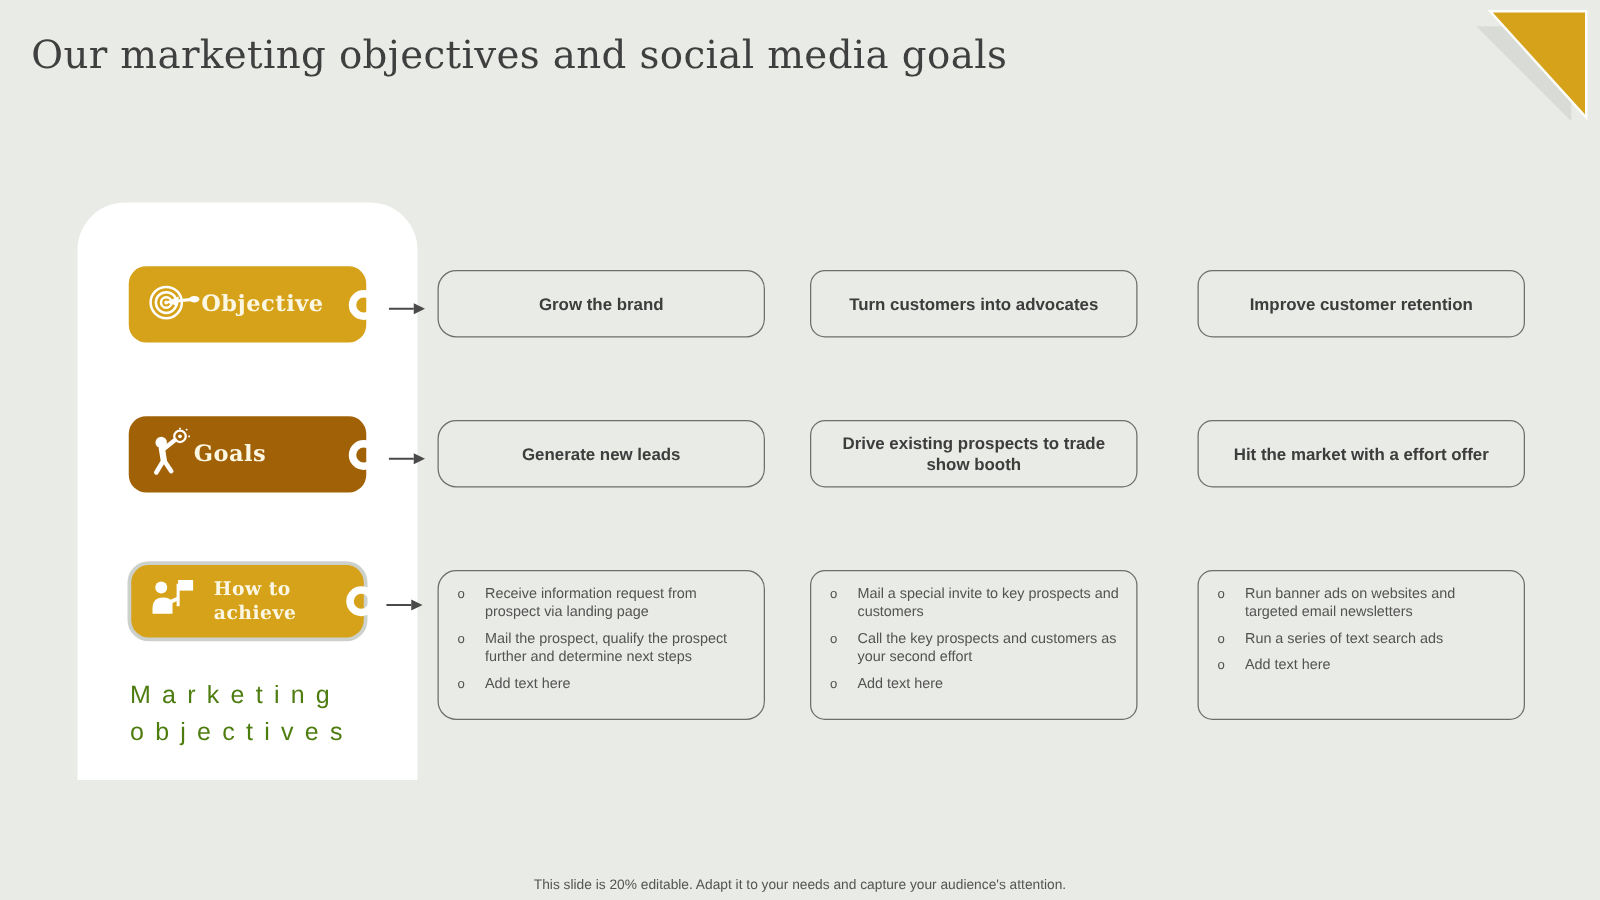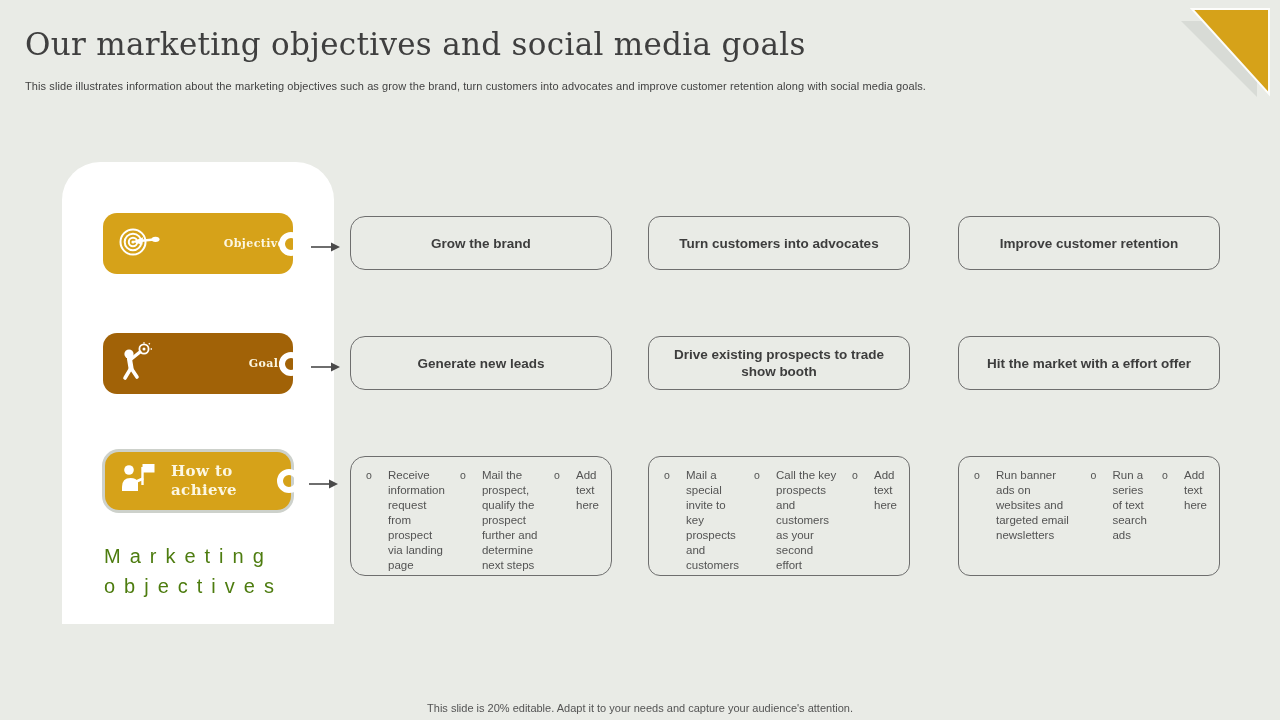--- a/index.html
+++ b/index.html
@@ -14,57 +14,56 @@
 
   
   .panel{position:absolute;left:62px;top:162px;width:272px;height:462px;background:#FFFFFF;
          border-radius:38px 38px 0 0;}
   .btn{position:absolute;left:103px;width:190px;height:61px;border-radius:14px;
        display:flex;align-items:center;color:#FCF7E2;
        font-family:"DejaVu Serif",serif;font-weight:bold;cursor:pointer;}
   .btn.gold{background:#D6A219;}
   .btn.dark{background:#a16207;}
   .btn .icn{margin-left:14px;flex:0 0 auto;display:block;}
-  .btn .lbl{flex:1;text-align:right;font-size:11px;letter-spacing:0.4px;padding-right:8px;}
+  .btn .lbl{flex:1;text-align:left;font-size:18px;letter-spacing:0.4px;padding-right:20px;}
   #btn-objective{top:213px;}
   #btn-goals{top:333px;}
   #btn-howto{top:452px;height:58px;width:186px;left:105px;box-shadow:0 0 0 3px #CDD1CB;}
   #btn-howto .lbl{font-size:15px;line-height:19px;text-align:left;padding:0 0 0 14px;}
   .ring{position:absolute;right:-10px;top:50%;margin-top:-12px;width:12px;height:12px;
         border:6px solid #FFFFFF;border-radius:50%;}
   .conn-arrow{position:absolute;right:-48px;top:50%;margin-top:-6px;}
 
   .wm{position:absolute;left:104px;top:541px;font-size:20px;color:#4d7c0f;
       letter-spacing:9px;line-height:30px;white-space:nowrap;}
 
   
   .gbox{position:absolute;width:262px;border:1px solid #6E6E6E;border-radius:12px;
         box-sizing:border-box;background:transparent;}
   .tbox{height:54px;display:flex;align-items:center;justify-content:center;text-align:center;
         font-weight:bold;font-size:13.5px;line-height:17px;color:#3D3D3D;padding:0 22px;}
   .lbox{height:120px;padding:11px 8px 8px 10px;}
   .col1{left:350px;border-radius:15px;} .col2{left:648px;} .col3{left:958px;}
   .row1{top:216px;} .row2{top:336px;} .row3{top:456px;}
-  .blist{display:flex;flex-direction:row;gap:6px;}
+  .blist{display:flex;flex-direction:column;gap:6px;}
   .bitem{display:flex;font-size:11.5px;line-height:15px;color:#535353;text-align:left;}
   .marker{flex:0 0 22px;padding-left:5px;}
   .marker::before{content:"o";font-size:10.5px;}
   .btxt{flex:1;padding-right:4px;}
 
   
   .footer{position:absolute;bottom:6px;left:0;width:100%;text-align:center;
           font-size:11px;color:#545454;}
 </style>
 </head>
 <body>
 
 <div class="slide">
 
   <div class="title">Our marketing objectives and social media goals</div>
-  <div class="subtitle">This slide illustrates information about the marketing objectives such as grow the brand, turn customers into advocates and improve customer retention along with social media goals.</div>
 
   <span class="corner">
     <svg width="110" height="108" viewBox="0 0 110 108">
       <polygon points="11,21 87,21 87,97" fill="#D8DBD6"></polygon>
       <polygon points="22,9 99,9 99,94" fill="#D6A219" stroke="#FDFDFB" stroke-width="2"></polygon>
     </svg>
   </span>
 
   <div class="panel"></div>
 

